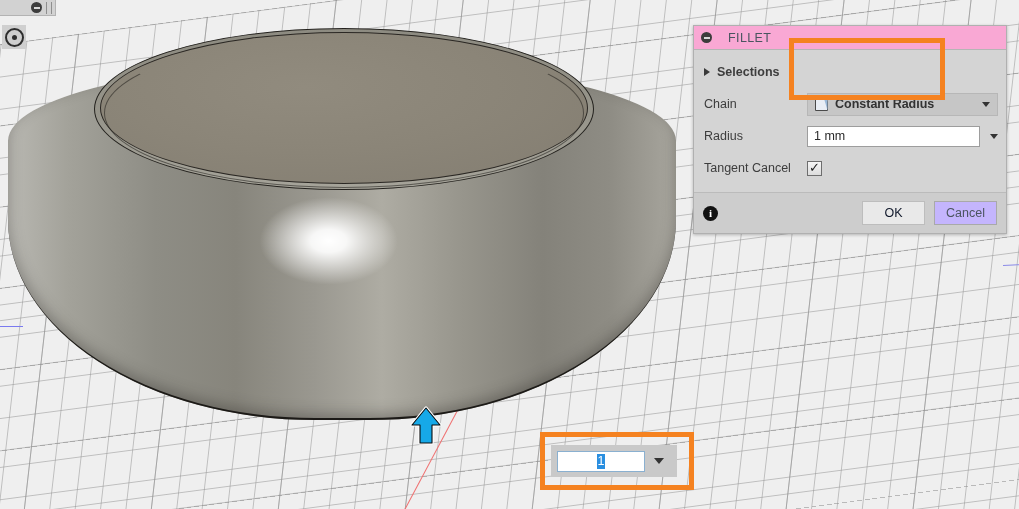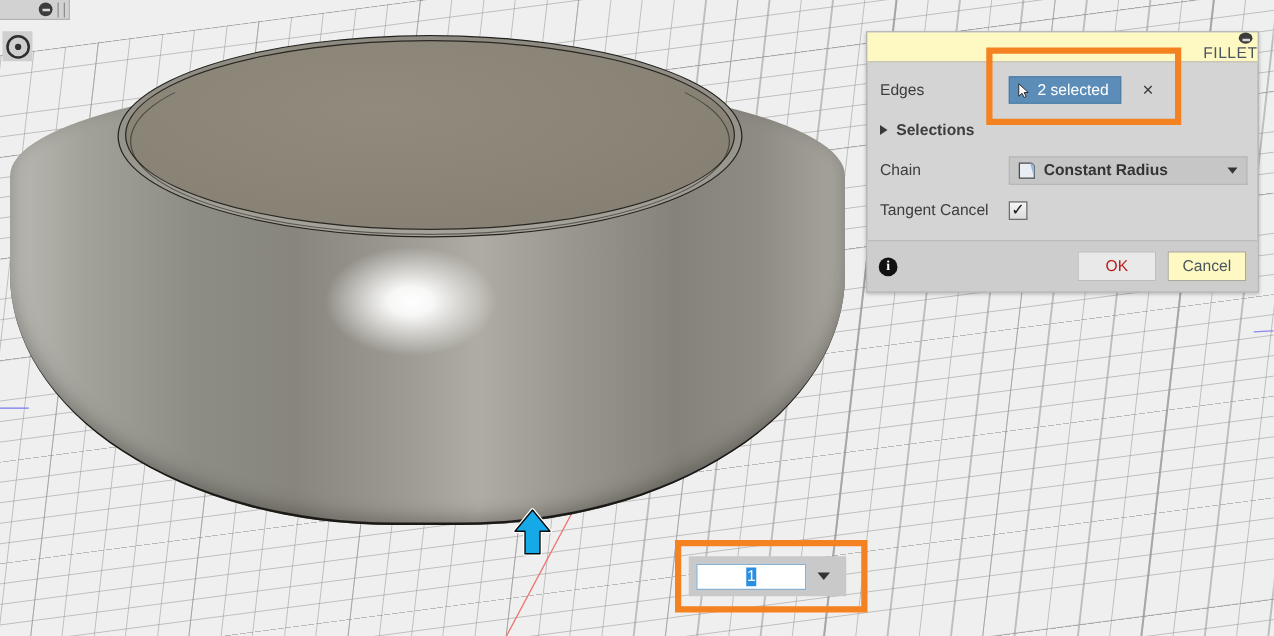--- a/index.html
+++ b/index.html
@@ -184,26 +184,25 @@
     left: 693px; top: 25px;
     width: 312px;
     background: #d4d4d4;
     border: 1px solid #b0b0b0;
     box-shadow: 0 1px 3px rgba(0,0,0,.25);
     font-size: 12.5px;
     color: #333;
   }
   .dlg-header {
     height: 23px;
-    background: #fef9c3;
+    background: #f9a8d4;
     border-bottom: 1px solid #b5b5b5;
     display: flex;
-    align-items: flex-end;
+    align-items: center;
     padding-left: 7px;
-    flex-direction: column;
   }
   .dlg-title {
     color: #4a5560;
     font-size: 12.5px;
     letter-spacing: .4px;
     margin-left: 12px;
   }
   .dlg-body { padding: 6px 0 8px 0; }
   .row {
     display: flex;
@@ -330,30 +329,30 @@
     font-weight: bold;
     display: flex;
     align-items: center;
     justify-content: center;
     font-family: "Liberation Serif", serif;
   }
   .btns { margin-left: auto; display: flex; gap: 9px; }
   .dlg-btn {
     min-width: 63px;
     height: 24px;
-    background: #fef9c3;
+    background: #c4b5fd;
     border: 1px solid #a9a9a9;
     display: flex;
     align-items: center;
     justify-content: center;
     font-size: 12.5px;
     color: #4b5560;
     box-sizing: border-box;
   }
-  .dlg-btn.ok { background: #e9e9e9; border-color: #bdbdbd; color: #b91c1c; }
+  .dlg-btn.ok { background: #e9e9e9; border-color: #bdbdbd; color: #0f172a; }
 
   
   #value-editor {
     position: absolute;
     left: 551px; top: 445px;
     width: 126px; height: 32px;
     background: #c9c9c9;
     display: flex;
     align-items: center;
     padding: 0 6px;
@@ -442,48 +441,47 @@
 
 <div id="fillet-dialog">
 
   <div class="dlg-header">
     <div class="collapse-dot"></div>
     <span class="dlg-title">FILLET</span>
   </div>
 
   <div class="dlg-body">
 
-    <div class="row">
-      <span class="row-label">Edges</span>
-      <div class="sel-button">
-        <svg class="cursor-glyph" viewBox="0 0 11 13">
-          <path d="M1 1 L1 11 L3.6 8.6 L5.3 12 L6.9 11.2 L5.3 8 L8.6 8 Z" fill="#ffffff" stroke="#2d2d2d" stroke-width="0.8"></path>
-        </svg>
-        <span>2 selected</span>
-      </div>
-      <span class="x-clear">×</span>
-    </div>
 
     <div class="row">
       <div class="tri-right"></div>
       <span class="row-label bold">Selections</span>
     </div>
 
     <div class="row">
       <span class="row-label">Chain</span>
       <div class="combo">
         <svg class="type-icon" viewBox="0 0 15 15">
           <path d="M1.5 1.5 L10 1.5 A3.5 3.5 0 0 1 13.5 5 L13.5 13.5 L1.5 13.5 Z" fill="#e9eef5" stroke="#4a4a4a" stroke-width="1"></path>
           <path d="M10 1.5 A3.5 3.5 0 0 1 13.5 5 L13.5 13.5 Z" fill="#9bb9d8"></path>
         </svg>
         <span>Constant Radius</span>
         <span class="caret"></span>
       </div>
     </div>
 
+    <div class="row">
+      <span class="row-label">Radius</span>
+      <div class="input-wrap">
+        <div class="text-input">
+          <span>1 mm</span>
+        </div>
+        <div class="ext-caret"></div>
+      </div>
+    </div>
 
     <div class="row">
       <span class="row-label">Tangent Cancel</span>
       <div class="checkbox">
         <span class="check-mark">✓</span>
       </div>
     </div>
 
 
   </div>

